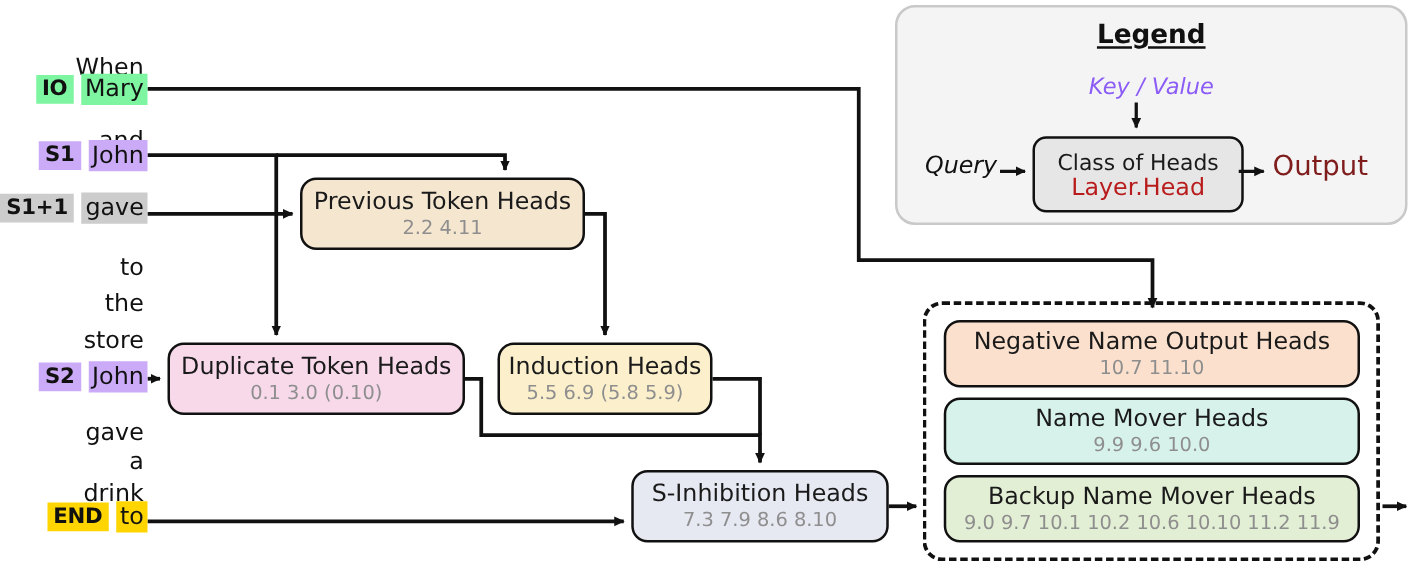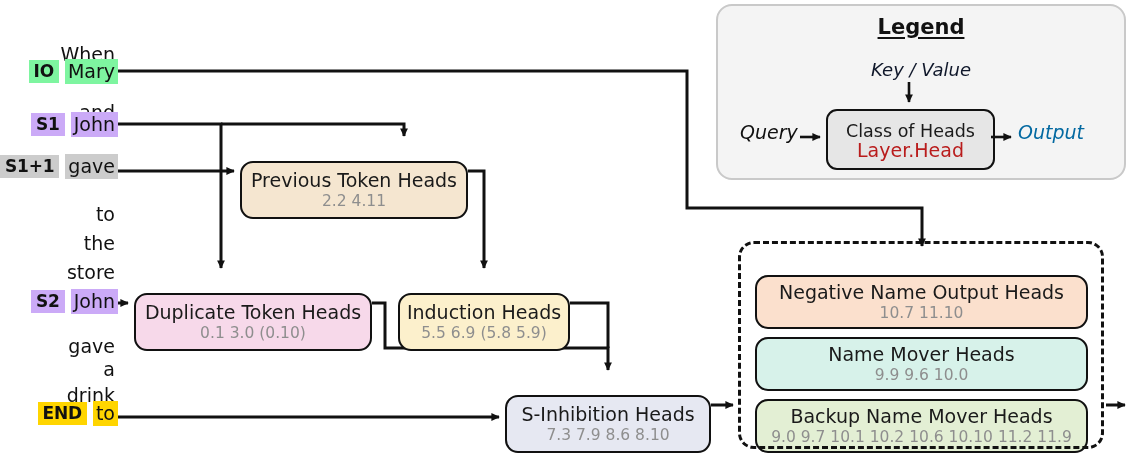--- a/index.html
+++ b/index.html
@@ -11,37 +11,37 @@
   .tok-row{position:absolute;display:flex;align-items:center;justify-content:flex-end;
            height:24px;white-space:nowrap;}
   .tok-tag{font-weight:bold;font-size:17px;color:#111;padding:1px 5px 2px 5px;margin-right:6px;
            line-height:20px;letter-spacing:-0.2px;}
   .tok-word{font-size:19px;color:#111;padding:1px 3px 2px 3px;line-height:22px;}
   .tok-plain{font-size:19px;color:#111;line-height:22px;padding:1px 3px 2px 3px;margin-top:24px;}
 
   
   .node{position:absolute;border:2.5px solid #111;border-radius:13px;
         display:flex;flex-direction:column;align-items:center;justify-content:center;
-        box-sizing:border-box;margin-top:19px;}
+        box-sizing:border-box;}
   .node .title{font-size:19px;color:#1a1a1a;line-height:21px;white-space:nowrap;}
   .node .heads{font-size:15.5px;color:#8e8e8e;line-height:19px;white-space:nowrap;margin-top:1px;}
 
   
   #mover-group{position:absolute;border:3px dashed #111;border-radius:16px;box-sizing:border-box;}
 
   
   #legend{position:absolute;background:#f4f4f4;border:2px solid #c9c9c9;border-radius:16px;
           box-sizing:border-box;}
   #legend .legend-title{position:absolute;width:100%;text-align:center;top:9px;left:0;
           font-size:21px;font-weight:bold;color:#111;text-decoration:underline;
           text-underline-offset:3px;}
   #legend .kv{position:absolute;top:53px;left:0;width:100%;text-align:center;
-          font-size:18px;font-style:italic;color:#0f172a;}
+          font-size:18px;font-style:italic;color:#8b5cf6;}
   #legend .qlabel{position:absolute;left:22px;top:115px;font-size:19px;font-style:italic;color:#111;}
-  #legend .olabel{position:absolute;left:300px;top:115px;font-size:19px;font-style:italic;color:#0369a1;}
+  #legend .olabel{position:absolute;left:300px;top:115px;font-size:22px;color:#7f1d1d;}
   #legend .legend-node{position:absolute;left:108px;top:103px;width:165px;height:57px;
           background:#e6e6e6;border:2.5px solid #111;border-radius:11px;
           display:flex;flex-direction:column;align-items:center;justify-content:center;}
   #legend .legend-node .title{font-size:17.5px;color:#1a1a1a;line-height:20px;}
   #legend .legend-node .heads{font-size:19px;color:#b91c1c;line-height:18px;}
 </style>
 </head>
 <body>
 
 <div id="stage">

